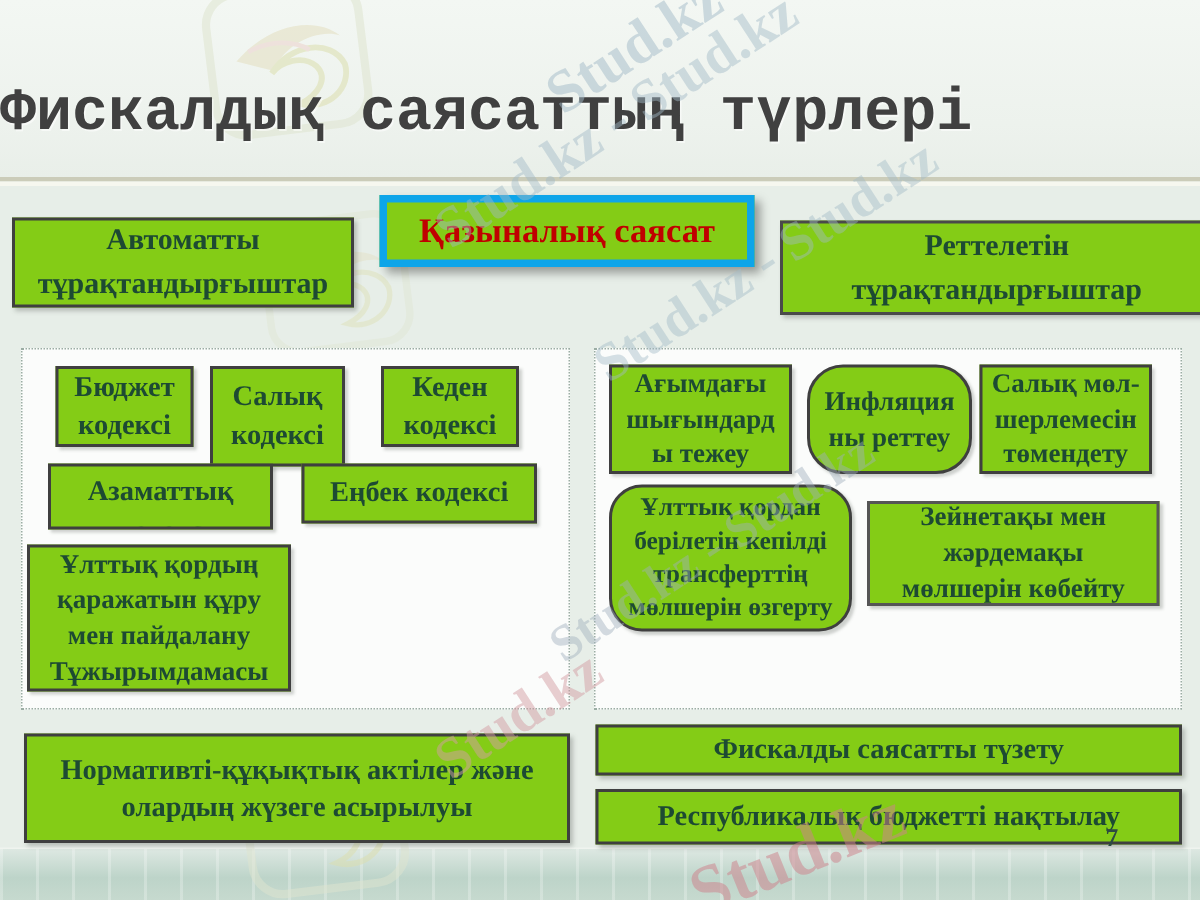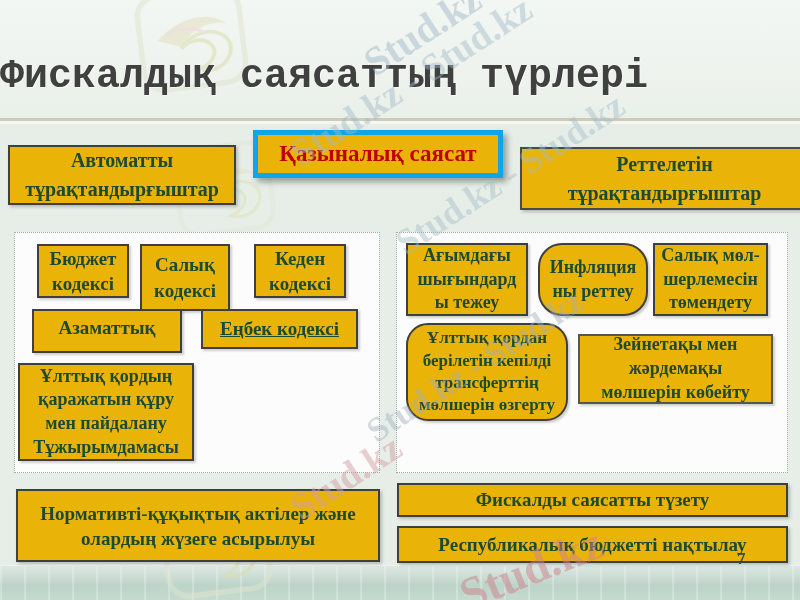--- a/index.html
+++ b/index.html
@@ -17,21 +17,21 @@
   .divider{position:absolute;left:0;top:118px;width:800px;height:3px;background:#cbccb9;}
   .divider-lite{position:absolute;left:0;top:121px;width:800px;height:3px;background:#f6f7ef;}
   .slide-title{
     position:absolute;left:0;right:0;top:54px;text-align:left;
     font-family:Liberation Mono, monospace;
     font-weight:bold;font-size:40px;color:#404040;letter-spacing:0px;
     text-shadow:1px 1px 0 rgba(255,255,255,0.55);
   }
   
   .box{
-    position:absolute;background:#eab308;border:2px solid #3f3f3f;
+    position:absolute;background:#84cc16;border:2px solid #3f3f3f;
     box-shadow:2px 2px 3px rgba(90,95,90,0.35);
     display:flex;align-items:center;justify-content:center;text-align:center;
     font-weight:bold;color:#1d4a33;white-space:pre-line;line-height:1.32;
     box-sizing:border-box;
   }
   
   .hb-left{left:8px;top:145px;width:228px;height:60px;font-size:20px;line-height:1.45;}
   .hb-center{left:253px;top:130px;width:250px;height:48px;border:5px solid #0ea5e9;
     box-shadow:4px 4px 6px rgba(0,0,0,0.35);font-size:23px;color:#c00000;}
   .hb-right{left:520px;top:147px;width:289px;height:63px;border-color:#4a4a4a;font-size:20px;line-height:1.45;}
@@ -39,21 +39,21 @@
   .panel{position:absolute;background:#fbfcfb;border:1px dotted #9bada4;box-sizing:border-box;}
   .panel-left{left:14px;top:232px;width:366px;height:241px;}
   .panel-right{left:396px;top:232px;width:392px;height:241px;}
   .panel .box{box-shadow:2px 2px 2px rgba(100,105,100,0.3);border-width:2px;}
   
   .lb1{left:22px;top:11px;width:92px;height:54px;font-size:19px;}
   .lb2{left:125px;top:11px;width:90px;height:67px;font-size:19px;}
   .lb3{left:239px;top:11px;width:92px;height:54px;font-size:19px;}
   .lb4{left:17px;top:76px;width:150px;height:44px;font-size:19px;
        align-items:flex-start;padding-top:4px;overflow:hidden;line-height:1.4;}
-  .lb5{left:186px;top:76px;width:157px;height:40px;font-size:19px;text-decoration:underline;}
+  .lb5{left:186px;top:76px;width:157px;height:40px;font-size:19px;}
   .lb6{left:3px;top:130px;width:176px;height:98px;font-size:18px;}
   .lb7{left:186px;top:130px;width:177px;height:98px;font-size:18px;
        align-items:flex-start;padding-top:8px;}
   
   .rb1{left:9px;top:10px;width:122px;height:73px;font-size:18px;}
   .rb2{left:141px;top:10px;width:110px;height:73px;font-size:18px;border-radius:24px;}
   .rb3{left:256px;top:10px;width:115px;height:73px;font-size:18px;}
   .rb4{left:9px;top:90px;width:162px;height:98px;font-size:17px;border-radius:22px;}
   .rb5{left:181px;top:101px;width:195px;height:70px;font-size:18px;border-color:#555;}
   

